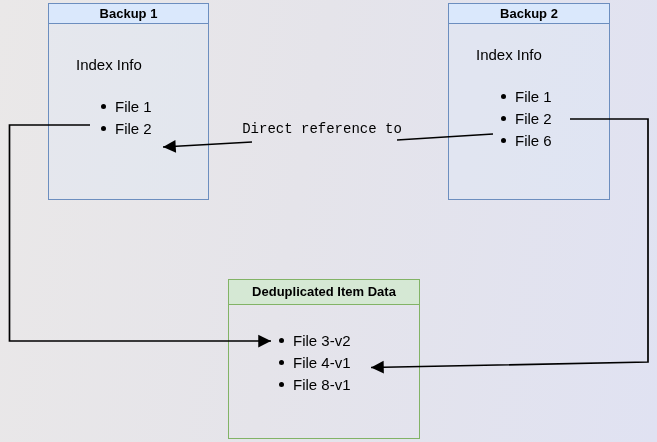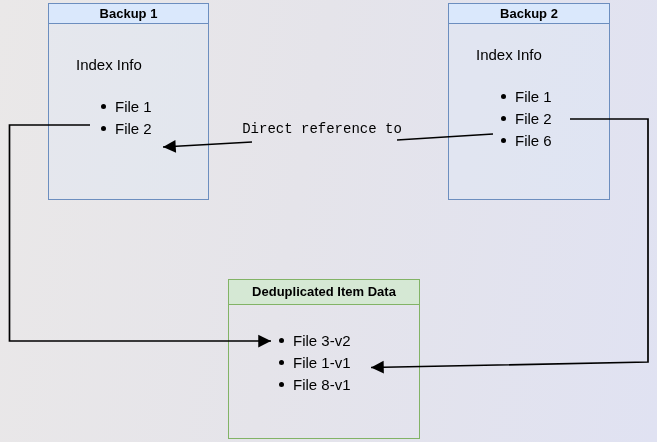--- a/index.html
+++ b/index.html
@@ -132,21 +132,21 @@
 
   <div class="node green" id="dedup-box">
     <div class="node-header">
       <span>Deduplicated Item Data</span>
     </div>
     <ul class="filelist">
       <li>
           <span>File 3-v2</span>
         </li>
       <li>
-          <span>File 1-v1</span>
+          <span>File 4-v1</span>
         </li>
       <li>
           <span>File 8-v1</span>
         </li>
     </ul>
   </div>
 
   <div class="annotation">
     <div>Direct reference to</div>
   </div>

